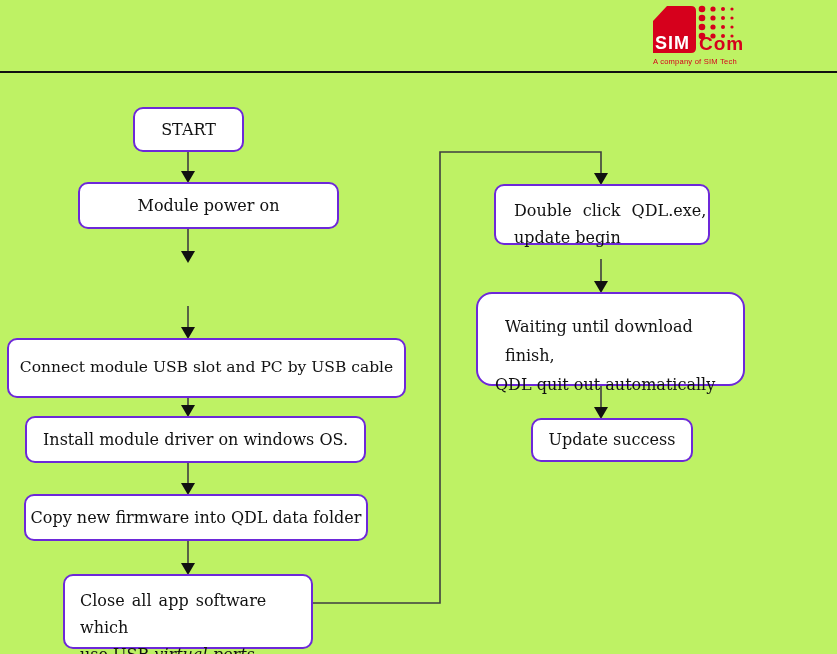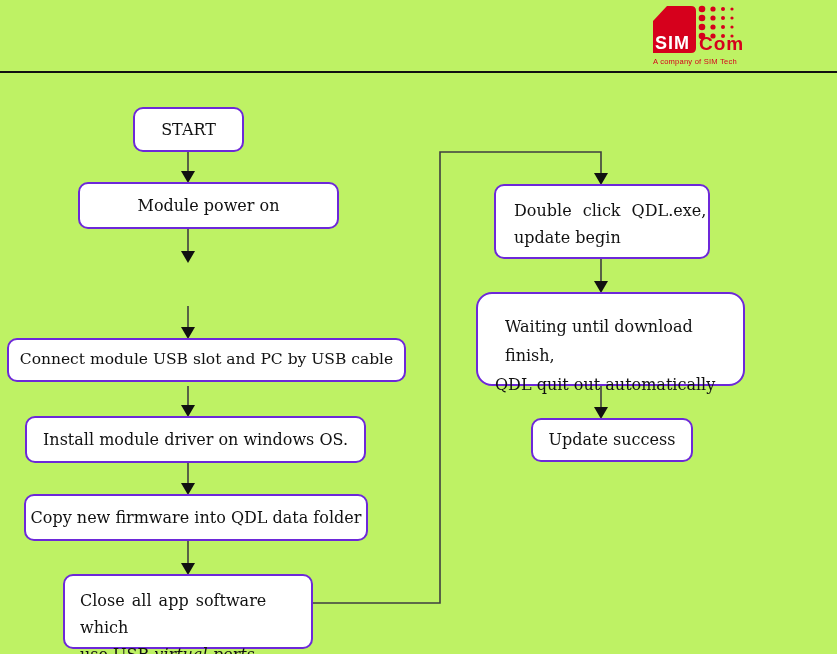--- a/index.html
+++ b/index.html
@@ -53,25 +53,25 @@
   .node.multi {
     display: block;
     text-align: left;
     white-space: normal;
   }
   .node.multi .line { display: block; }
 
   #b1  { left: 133px; top: 107px; width: 111px; height: 45px; }
   #b2  { left: 78px;  top: 182px; width: 261px; height: 47px; }
   #b3  { left: 60px;  top: 262px; width: 253px; height: 44px; }
-  #b4  { left: 7px;   top: 338px; width: 399px; height: 44px; font-size: 15.5px; }
+  #b4  { left: 7px;   top: 338px; width: 399px; height: 60px; font-size: 15.5px; }
   #b5  { left: 25px;  top: 416px; width: 341px; height: 47px; }
   #b6  { left: 24px;  top: 494px; width: 344px; height: 47px; }
   #b7  { left: 63px;  top: 574px; width: 250px; height: 75px; padding: 11px 0 0 15px; line-height: 27px; }
-  #b8  { left: 494px; top: 184px; width: 216px; height: 75px; padding: 11px 0 0 18px; line-height: 27px; }
+  #b8  { left: 494px; top: 184px; width: 216px; height: 61px; padding: 11px 0 0 18px; line-height: 27px; }
   #b9  { left: 476px; top: 292px; width: 269px; height: 94px; padding: 18px 0 0 17px; line-height: 29px; border-radius: 16px; }
   #b10 { left: 531px; top: 418px; width: 162px; height: 44px; }
 
   #b7 .line1 { word-spacing: 2px; }
   #b7 .italic { font-style: italic; }
   #b8 .line1 { word-spacing: 6px; }
   #b9 .line1 { margin-left: 10px; }
 
   
   #arrows {

